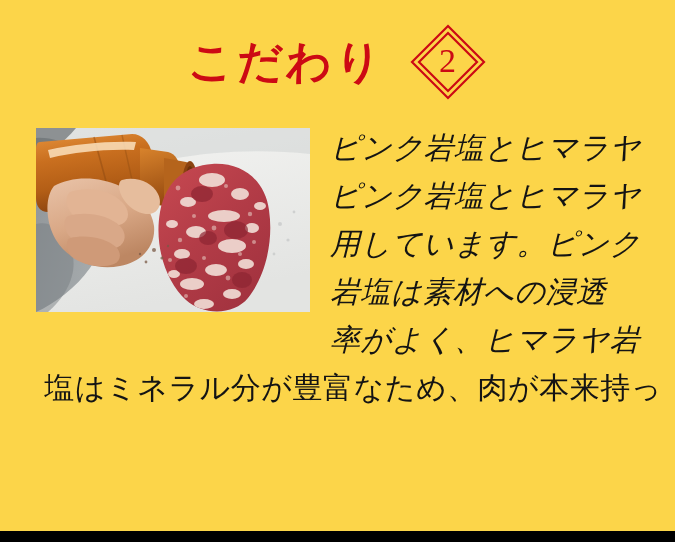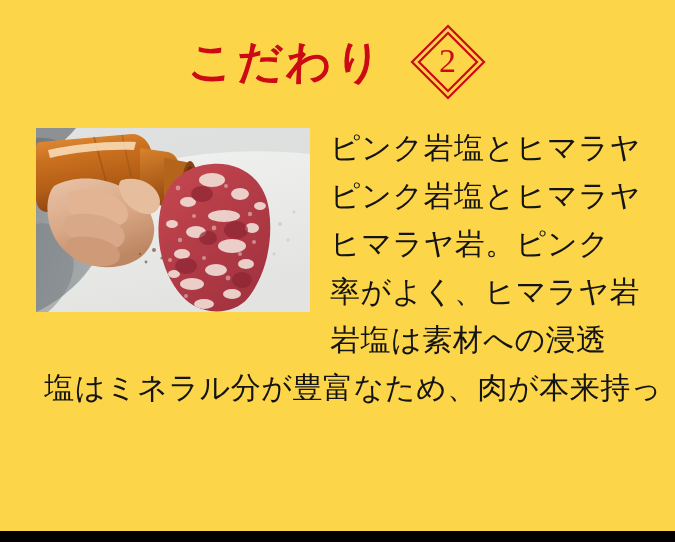--- a/index.html
+++ b/index.html
@@ -74,20 +74,21 @@
     background: #d8d9db;
   }
   .photo svg { display: block; }
 
   
   .body-col {
     position: absolute;
     left: 330px;
     top: 124px;
     width: 330px;
+    font-style: italic;
   }
   .body-full {
     position: absolute;
     left: 32px;
     top: 364px;
     width: 630px;
     text-align: right;
   }
   .tline {
     color: #141414;
@@ -270,23 +271,23 @@
           <circle cx="238" cy="126" r="1.4"></circle>
           <circle cx="258" cy="84" r="1.4"></circle>
         </g>
       </g>
     </svg>
   </div>
 
   <div class="body-col">
     <div class="tline">ピンク岩塩とヒマラヤ</div>
     <div class="tline">ピンク岩塩とヒマラヤ</div>
-    <div class="tline">ヒマラヤ岩。ピンク</div>
+    <div class="tline">用しています。ピンク</div>
+    <div class="tline">岩塩は素材への浸透</div>
     <div class="tline">率がよく、ヒマラヤ岩</div>
-    <div class="tline">岩塩は素材への浸透</div>
   </div>
 
   <div class="body-full">
     <div class="tline">塩はミネラル分が豊富なため、肉が本来持っ</div>
   </div>
 
   <div class="bottom-bar"></div>
 
 </div>
 

